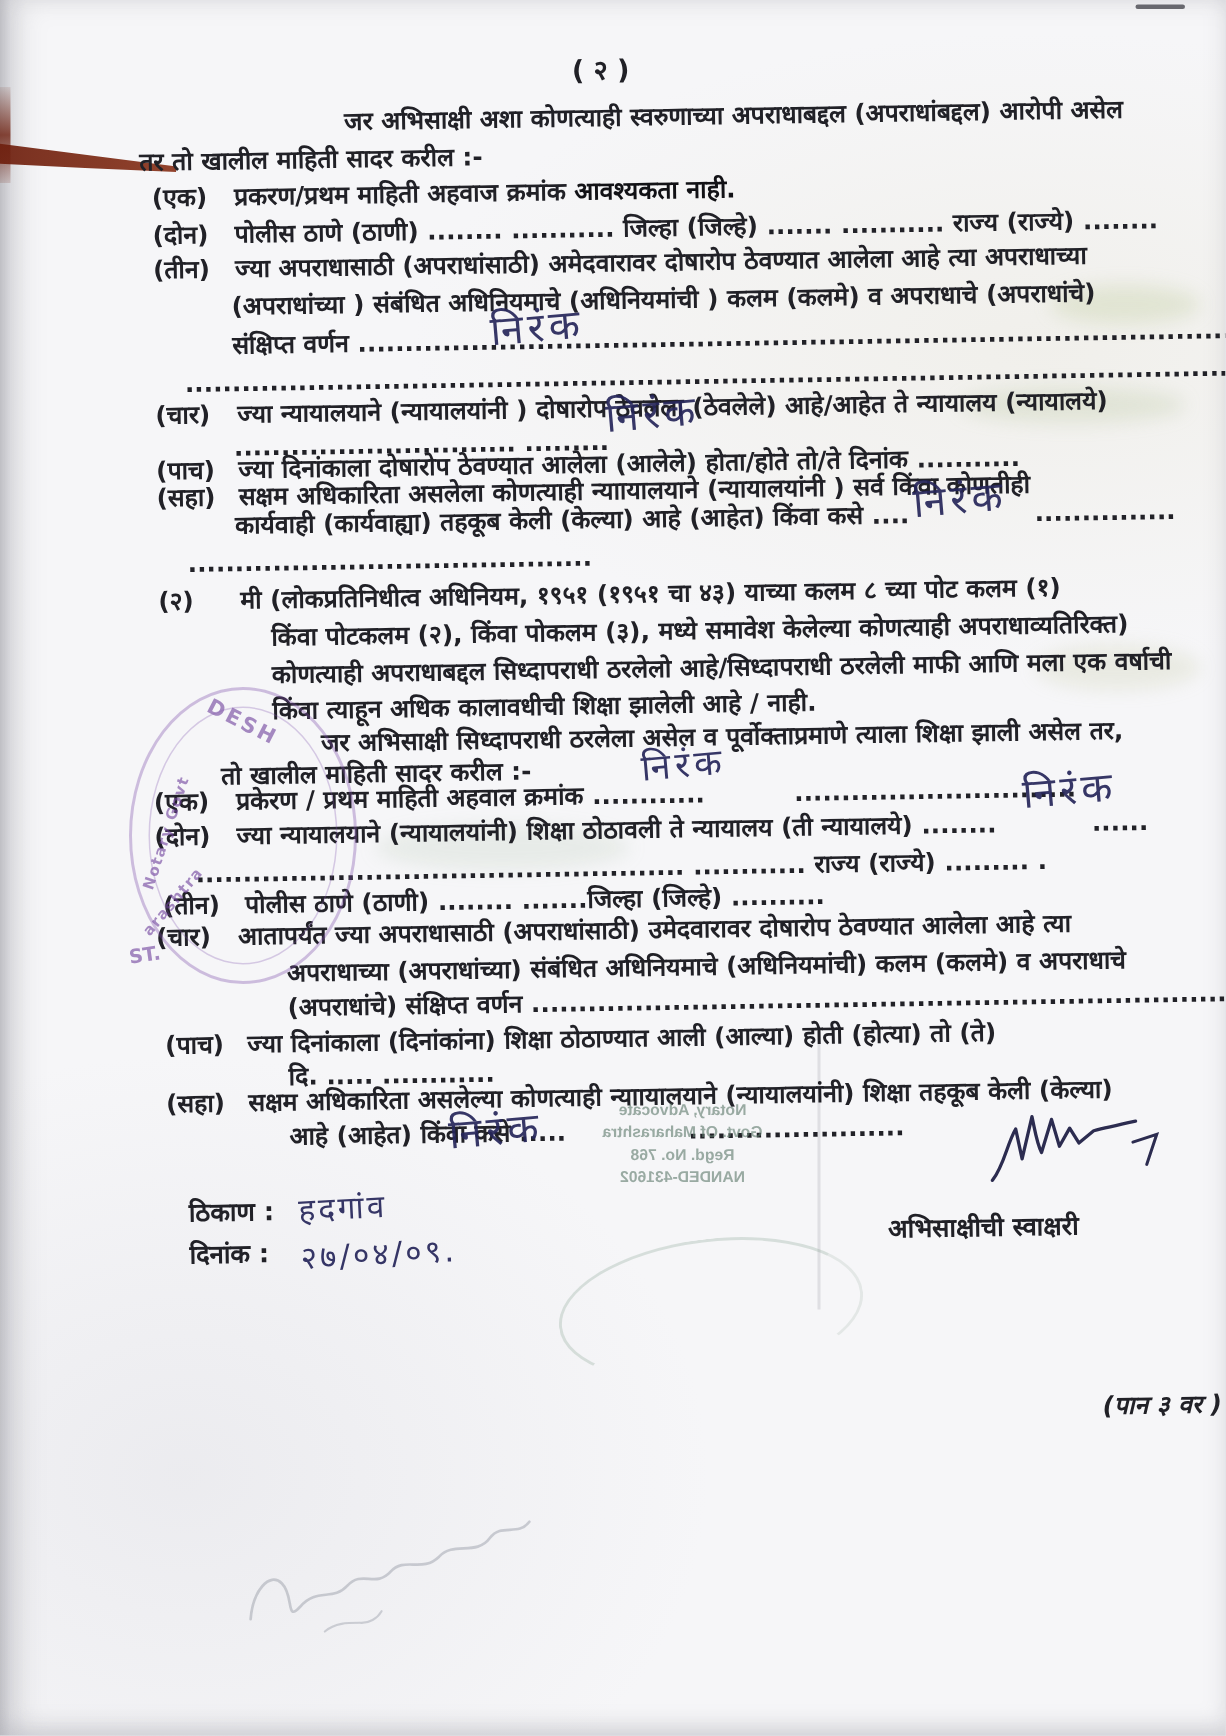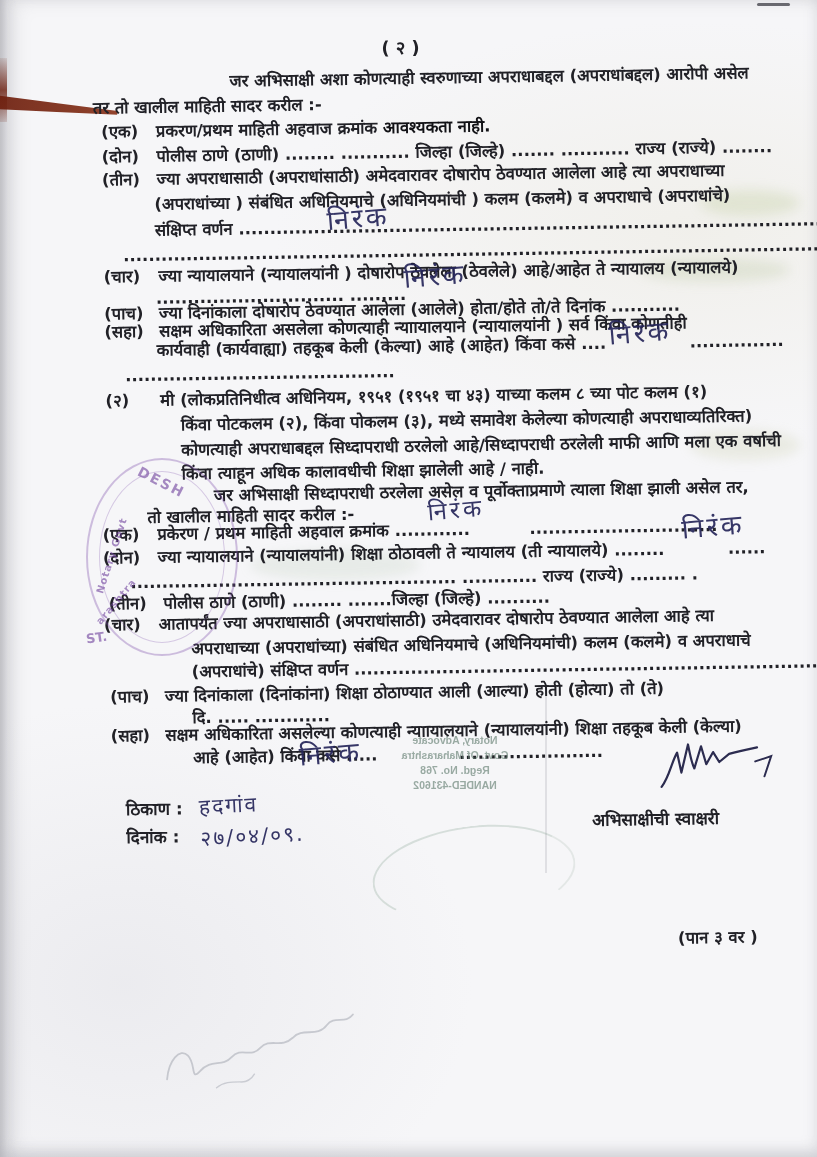--- a/index.html
+++ b/index.html
@@ -158,21 +158,21 @@
       <span>दिनांक :</span>
     </div>
     <div class="hw hw-foot" style="left:196px;top:824px;">२७/०४/०९.</div>
 
     <svg style="position:absolute;left:652px;top:742px;" width="130" height="64" viewBox="0 0 130 64">
       <path d="M6,54 C14,44 16,30 22,20 L26,40 L33,12 C35,22 36,30 39,36 L46,14 L51,32 L58,20 L64,30 L74,22 C82,20 92,18 102,16" fill="none" stroke="#2c2c50" stroke-width="2.2" stroke-linecap="round" stroke-linejoin="round"></path>
       <path d="M100,30 l16,-5 l-7,20" fill="none" stroke="#2c2c50" stroke-width="2" stroke-linecap="round"></path>
     </svg>
     <div class="ln" style="left:588px;top:818px;font-size:17px;">अभिसाक्षीची स्वाक्षरी</div>
 
-    <div class="ln" style="left:672px;top:938px;">(पान ३ वर )</div>
+    <div class="ln" style="left:729px;top:938px;font-style:italic;">(पान ३ वर )</div>
   </div>
 
   <div class="stamp-purple" style="position:absolute;left:86px;top:458px;width:152px;height:198px;opacity:.85;">
     <div style="position:absolute;inset:0;border:2px solid rgba(124,78,170,.40);border-radius:50%;"></div>
     <div style="position:absolute;inset:13px;border:1.5px solid rgba(124,78,170,.32);border-radius:50%;"></div>
     <span style="left:50px;top:16px;transform:rotate(27deg);font-size:14px;letter-spacing:2px;">DESH</span>
     <span style="left:-14px;top:92px;transform:rotate(-72deg);font-size:10px;letter-spacing:1px;">Notary Govt</span>
     <span style="left:2px;top:138px;transform:rotate(-50deg);font-size:10px;letter-spacing:1px;">arashtra</span>
     <span style="left:0px;top:172px;transform:rotate(-8deg);font-size:13px;">ST.</span>
   </div>

